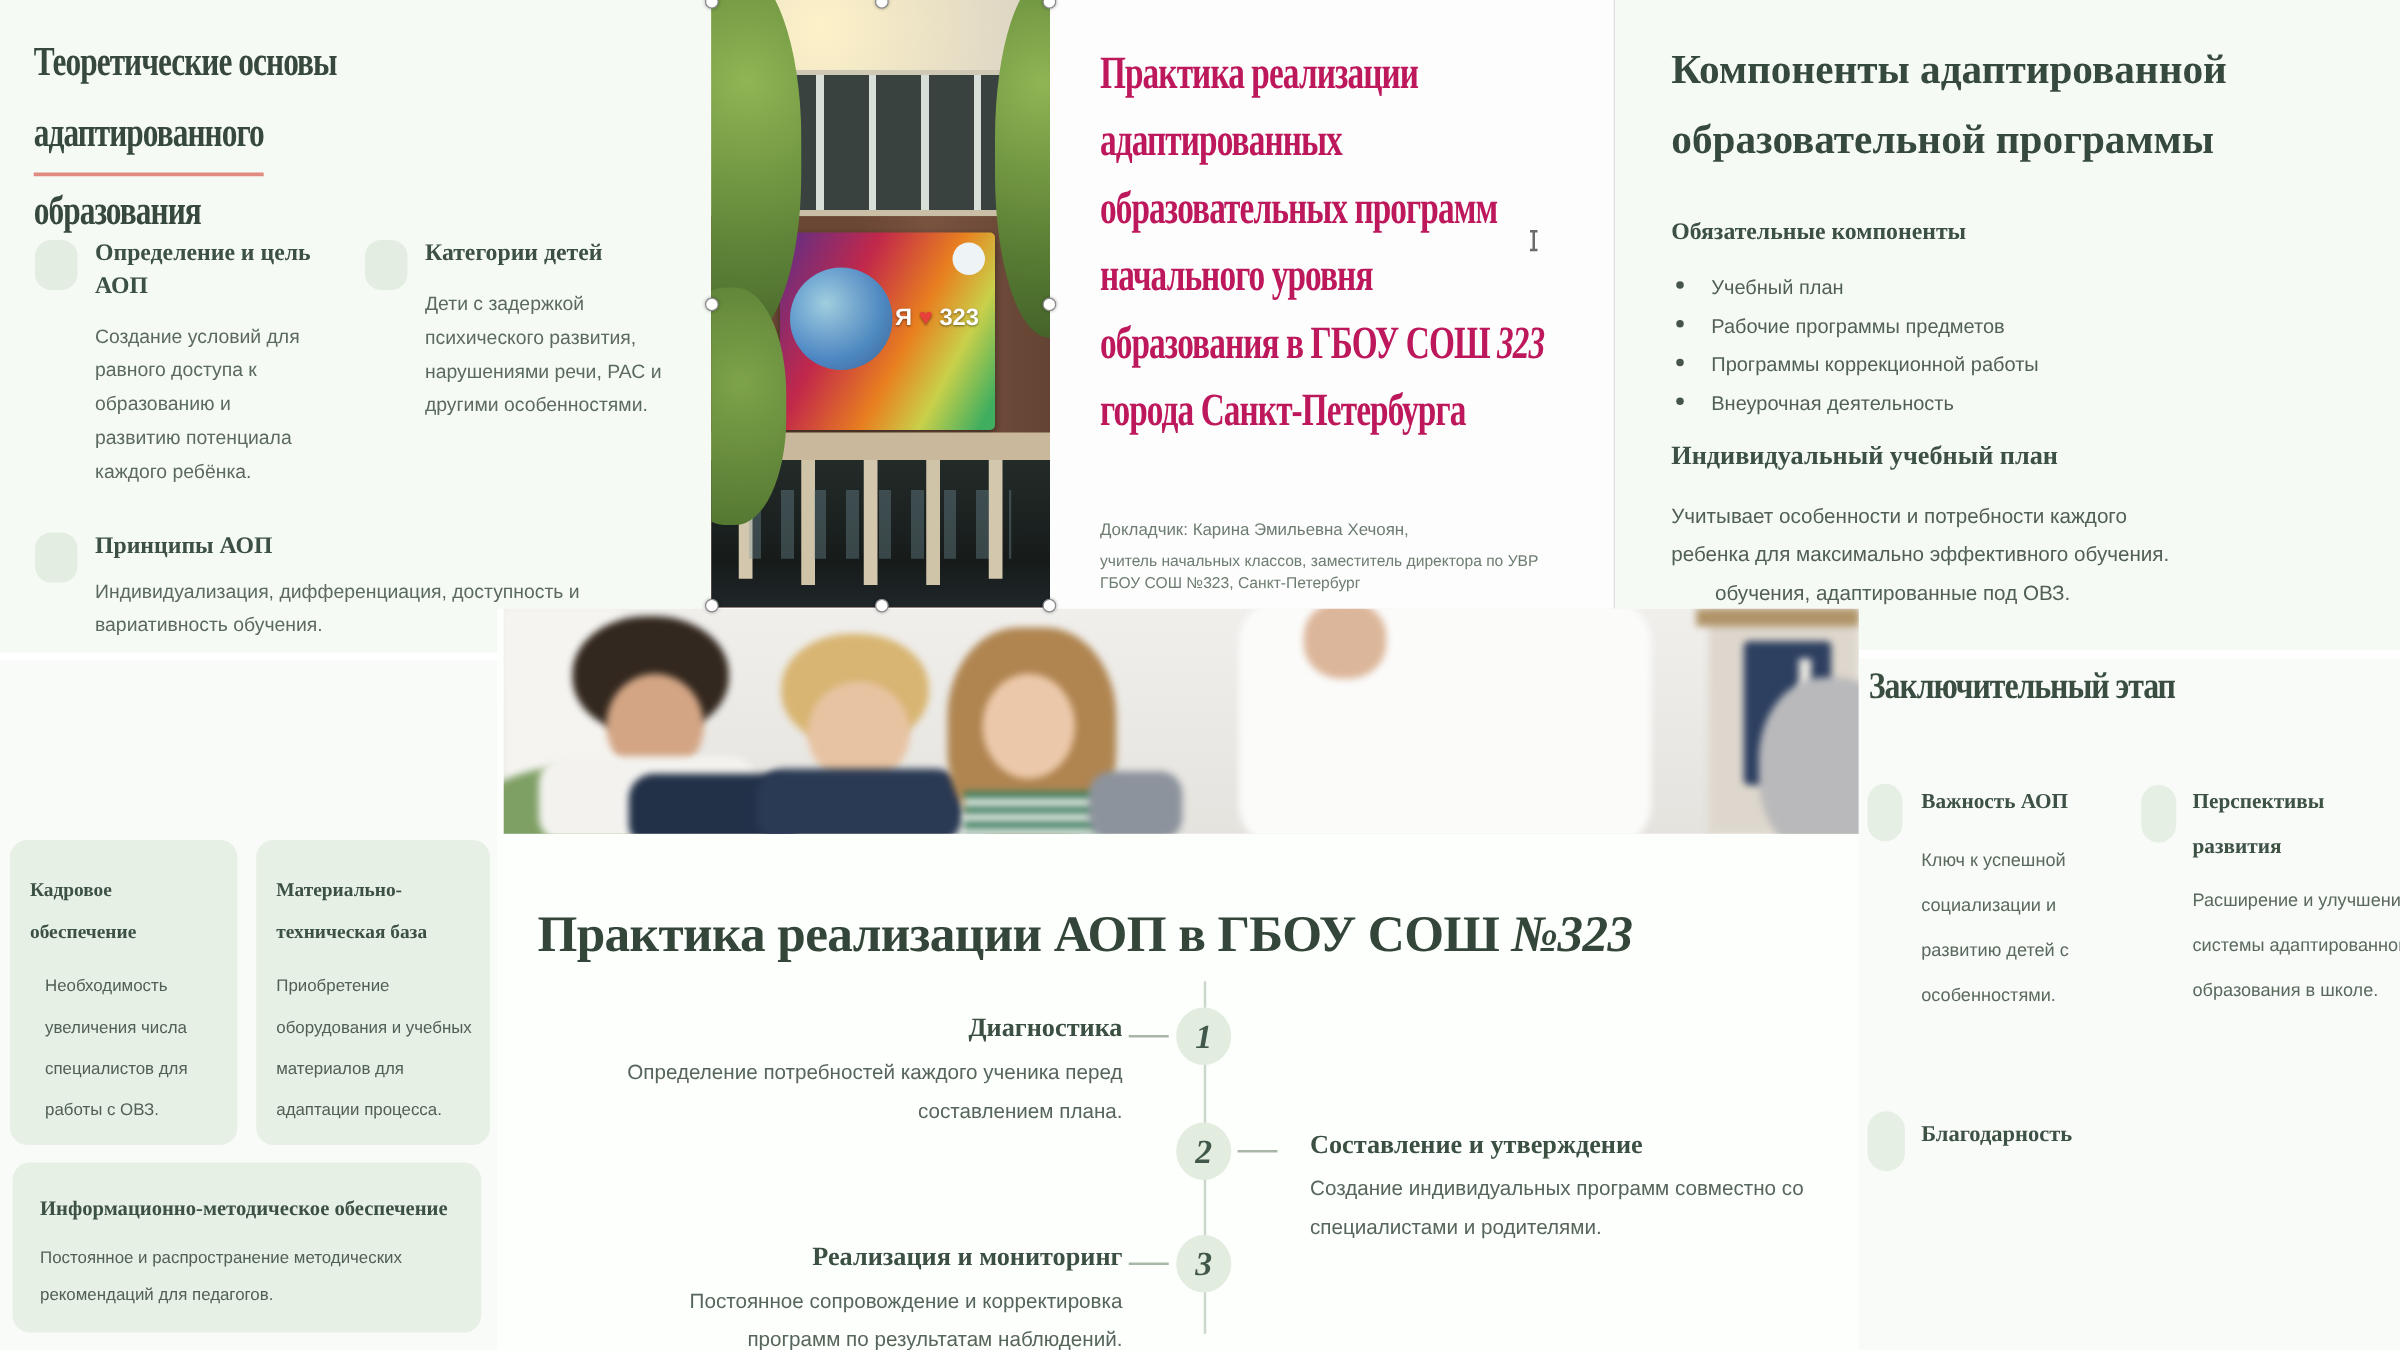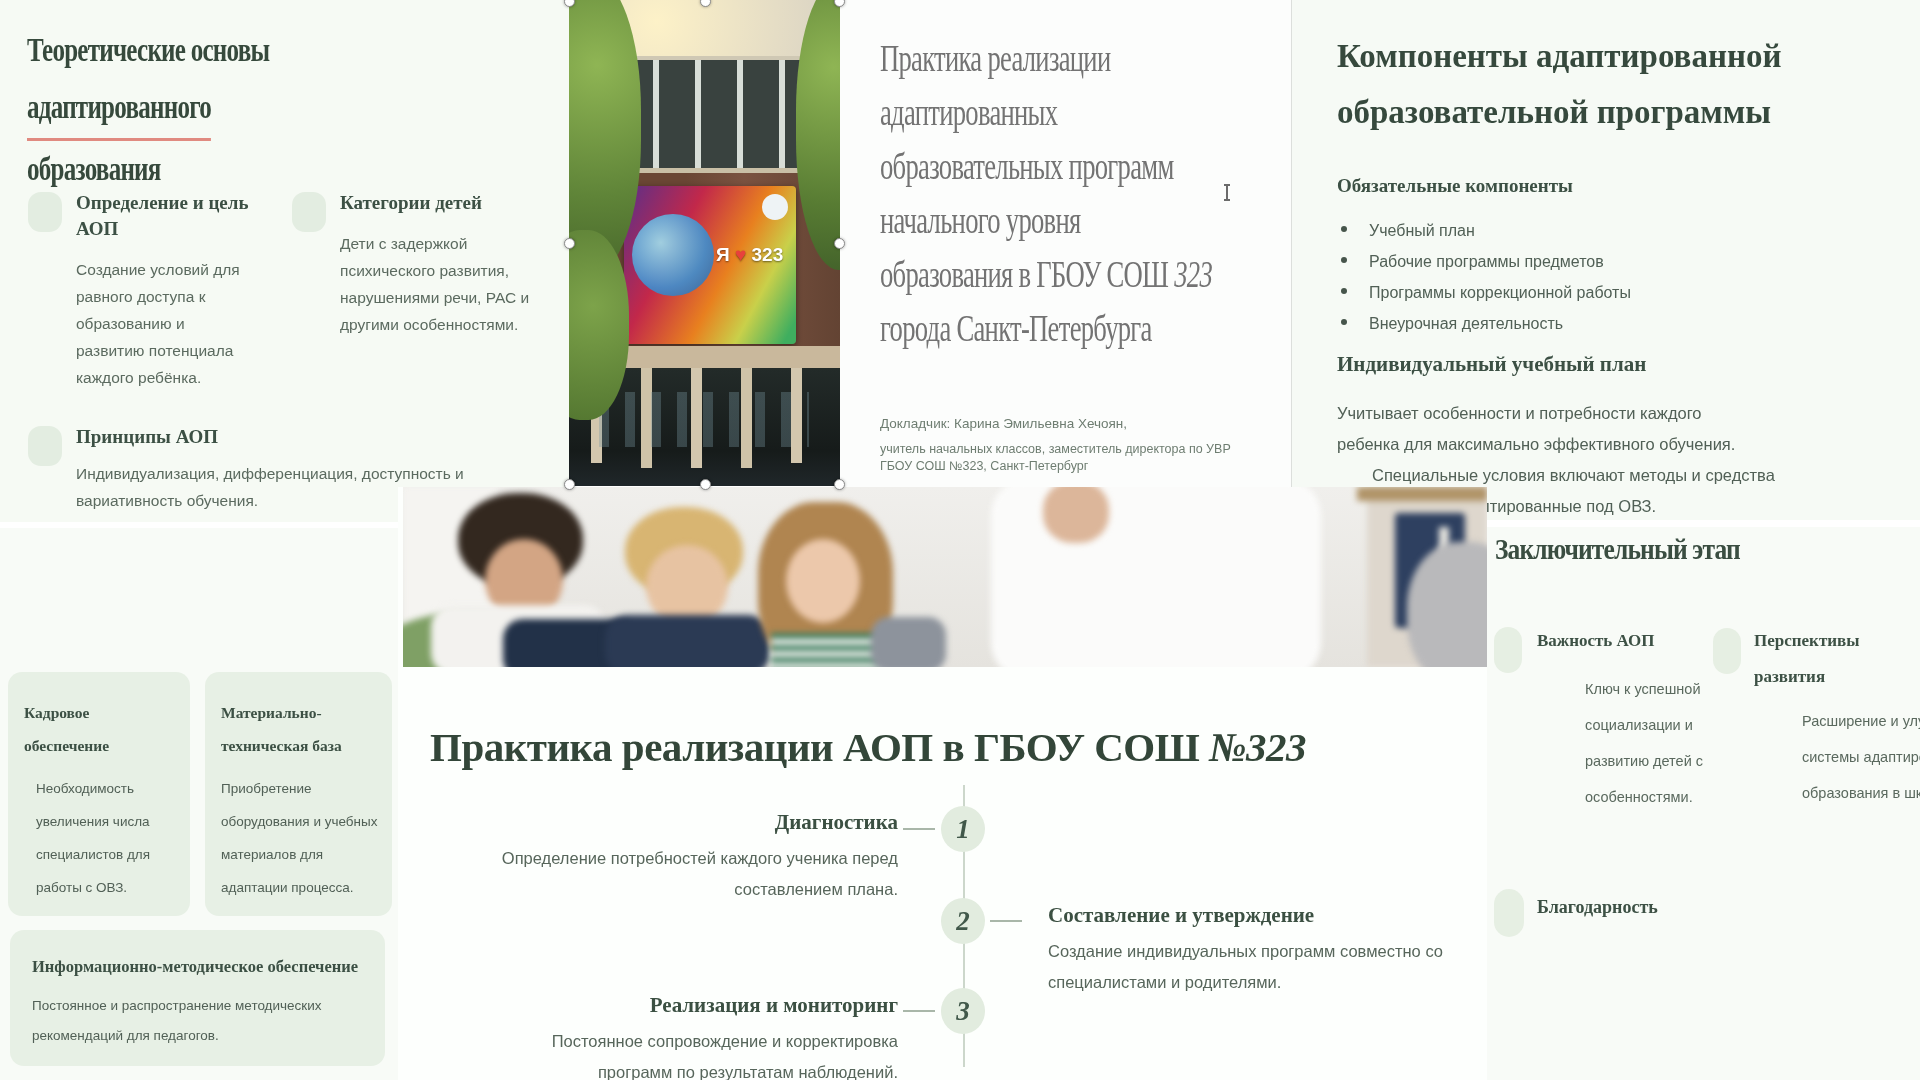--- a/index.html
+++ b/index.html
@@ -20,21 +20,21 @@
   .f-body{margin-top:14px;font-size:15.5px;line-height:27px;color:#5b6a5f;}
 
   
   #schoolPhoto{left:569px;top:0;width:271px;height:486px;overflow:visible;}
   #schoolPhotoClip{position:absolute;left:0;top:0;width:271px;height:486px;overflow:hidden;background:#74503c;padding-left:21px;}
   .sp{position:absolute;}
   .handle{position:absolute;width:9px;height:9px;border-radius:50%;background:#fff;border:1px solid #8b8b8b;box-shadow:0 0 3px rgba(0,0,0,.35);z-index:5;}
 
   
   #slideB{left:840px;top:0;width:451px;height:497px;background:#fcfdfc;}
-  #slideB .title{position:absolute;left:40px;top:32px;font-size:37px;line-height:54px;font-weight:normal;color:#737373;}
+  #slideB .title{position:absolute;left:40px;top:32px;font-size:37px;line-height:54px;font-weight:bold;color:#be185d;}
   #slideB .speaker{position:absolute;left:40px;top:416px;color:#6e7d71;}
   .speaker-l1{font-size:13.5px;margin-bottom:10px;}
   .speaker-l2{font-size:12.5px;line-height:17px;}
   #divider1{position:absolute;left:1291px;top:0;width:1px;height:497px;background:#dcdfdc;}
   .ibeam{position:absolute;left:382px;top:184px;width:10px;height:17px;}
   .ibeam .mid{position:absolute;left:4px;top:1px;width:2px;height:15px;background:#6b6b6b;}
   .ibeam .bar{position:absolute;left:2px;width:6px;height:2px;background:#6b6b6b;}
 
   
   #slideC{left:1292px;top:0;width:628px;height:520px;background:#f6faf5;}
@@ -77,21 +77,21 @@
   
   #kidsPhoto{left:403px;top:487px;width:1084px;height:180px;overflow:hidden;background:linear-gradient(#f0efec,#e5e3de);}
   .kp{position:absolute;filter:blur(3px);}
 
   
   #slideF{left:1487px;top:527px;width:433px;height:553px;background:#f8fbf7;}
   #slideF .title{position:absolute;left:8px;top:2px;font-size:30px;line-height:40px;font-weight:bold;color:#3a4d41;}
   .fin-icon{position:absolute;width:28px;height:46px;background:#e6efe3;border-radius:15px;}
   .fin-text{position:absolute;}
   .fin-heading{font-family:"Liberation Serif","DejaVu Serif",serif;font-weight:bold;font-size:17px;line-height:36px;color:#3d5145;}
-  .fin-body{margin-top:12px;font-size:14.5px;line-height:36px;color:#5a695e;margin-left:48px;}
+  .fin-body{margin-top:12px;font-size:14.5px;line-height:36px;color:#5a695e;}
 </style>
 </head>
 <body>
 
 <div id="stage">
 
   <div id="slideA" class="slide">
     <div class="title serif">
       <div class="cond">Теоретические основы</div>
       <div class="cond"><span class="red-underline">адаптированного</span></div>
@@ -199,21 +199,20 @@
         </div>
       <div class="bullet-row">
           <span class="bullet-dot"></span>
           <span>Внеурочная деятельность</span>
         </div>
     </div>
     <div class="sub2 sub-heading">Индивидуальный учебный план</div>
     <div class="cbody">
       <div>Учитывает особенности и потребности каждого</div>
       <div>ребенка для максимально эффективного обучения.</div>
-      <div class="indent">Специальные условия включают методы и средства</div>
       <div class="indent">обучения, адаптированные под ОВЗ.</div>
     </div>
   </div>
 
   <div id="slideD" class="slide">
     <div id="card1" class="card">
       <div class="card-heading">Кадровое обеспечение</div>
       <div class="card-body" style="width:152px;margin-left:12px;">Необходимость увеличения числа специалистов для работы с ОВЗ.</div>
     </div>
     <div id="card2" class="card">

